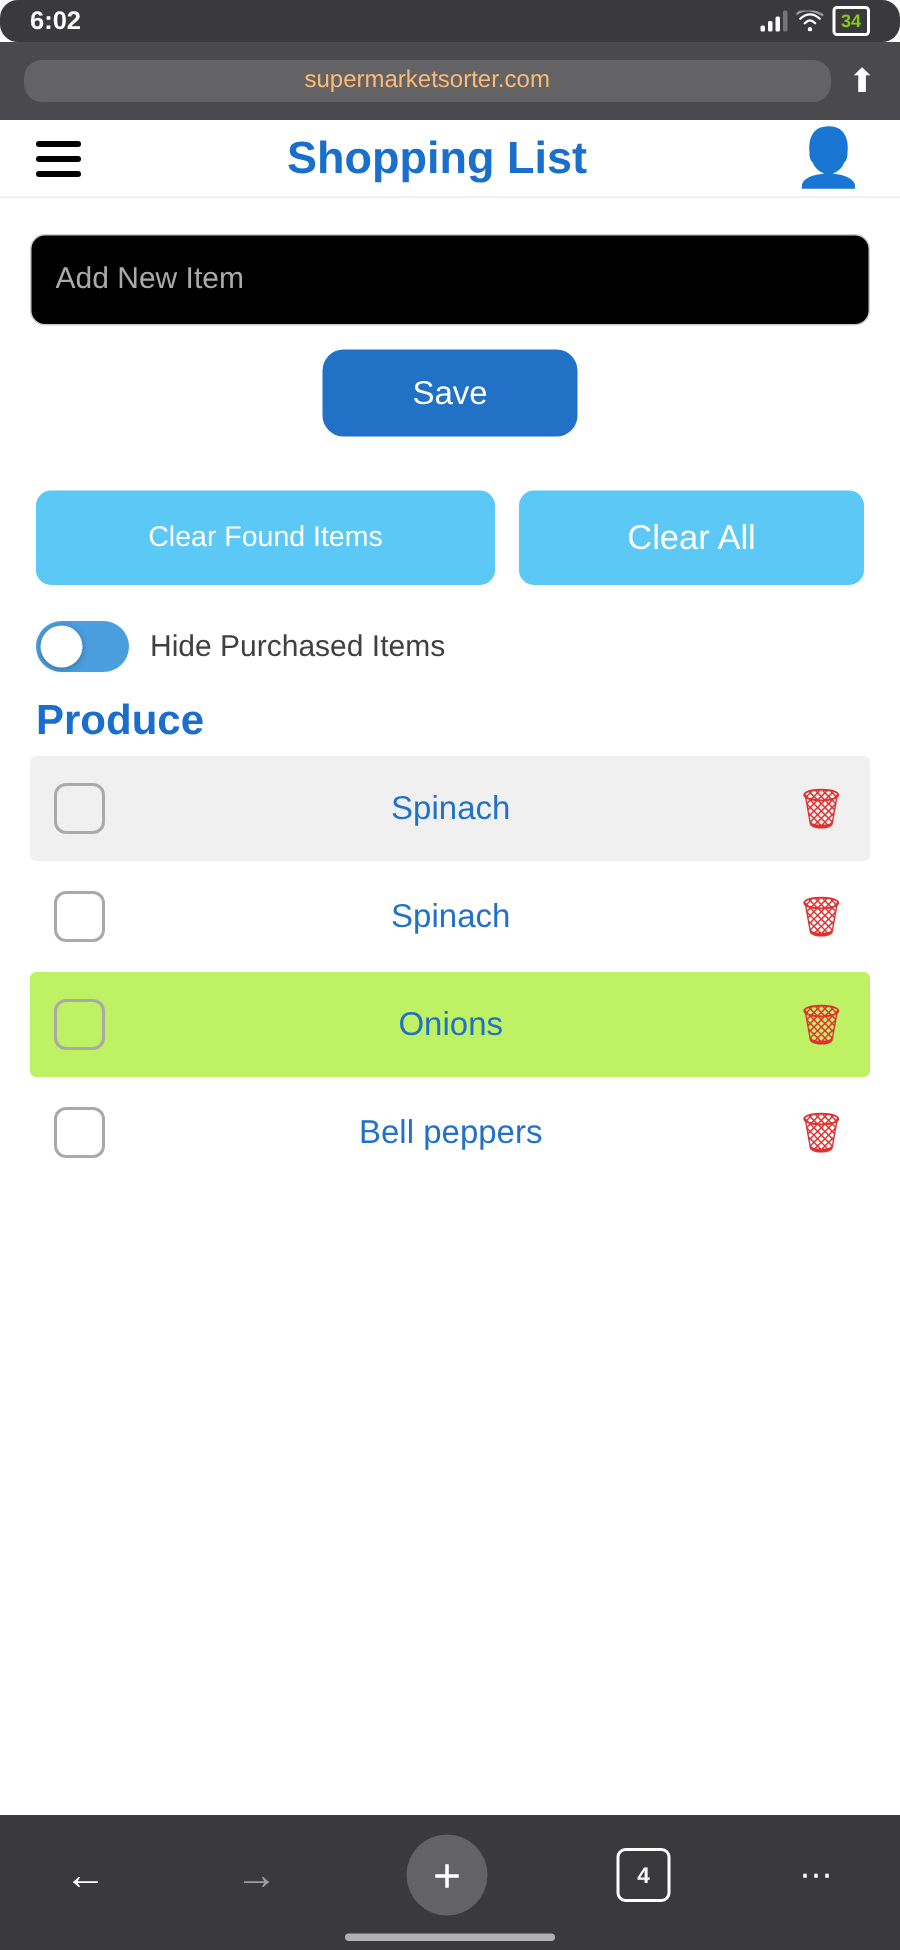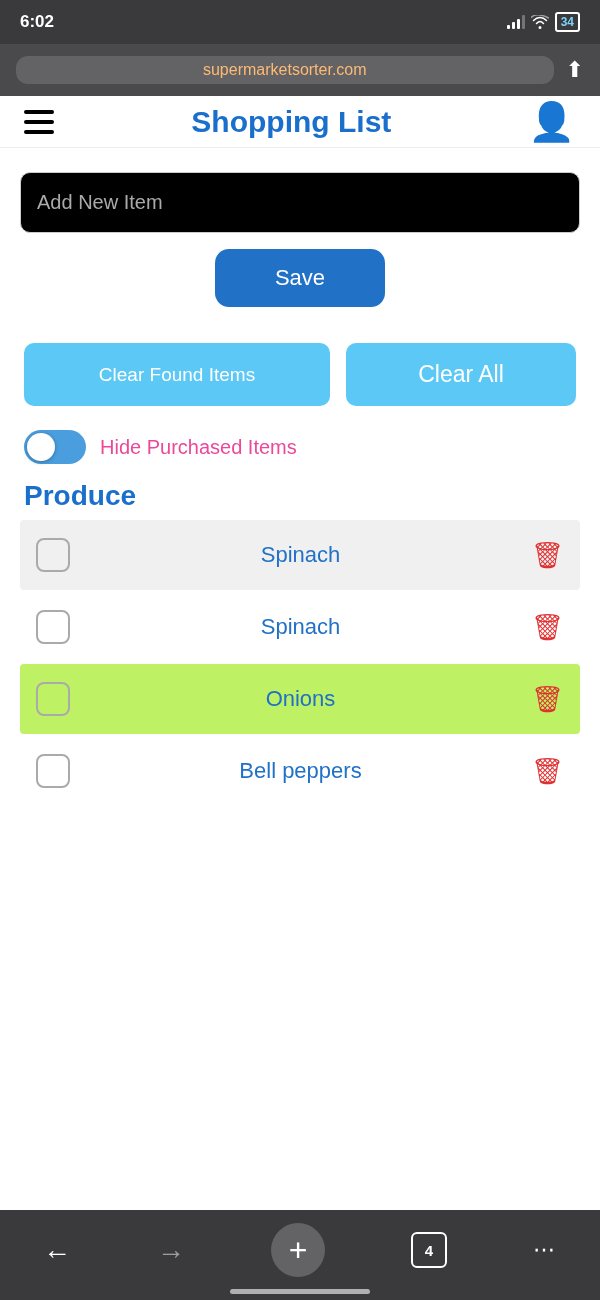--- a/index.html
+++ b/index.html
@@ -8,38 +8,39 @@
       width: 600px;
       height: 1300px;
       font-family: -apple-system, BlinkMacSystemFont, 'Helvetica Neue', sans-serif;
       background: #fff;
       overflow: hidden;
     }
 
     
     .status-bar {
       background: #3a3a3c;
-      height: 44px;
+      height: 28px;
       display: flex;
       align-items: center;
       justify-content: space-between;
       padding: 0 20px;
       color: #fff;
+      border-radius: 12px;
     }
     .status-time {
       font-size: 17px;
       font-weight: 600;
       color: #fff;
     }
     .status-icons {
       display: flex;
       align-items: center;
       gap: 6px;
       font-size: 13px;
-      color: #7dd3fc;
+      color: #84cc16;
     }
     .battery-box {
       border: 2px solid #fff;
       border-radius: 3px;
       padding: 1px 4px;
       font-size: 12px;
       font-weight: 600;
     }
 
     
@@ -194,21 +195,21 @@
       height: 28px;
       background: #fff;
       border-radius: 50%;
       position: absolute;
       top: 3px;
       left: 3px;
       box-shadow: 0 1px 4px rgba(0,0,0,0.3);
     }
     .toggle-label {
       font-size: 20px;
-      color: #ec4899;
+      color: #404040;
       font-weight: 400;
     }
 
     
     .section-header {
       font-size: 28px;
       font-weight: 700;
       color: #1a6fcc;
       margin-bottom: 8px;
       padding: 0 4px;

